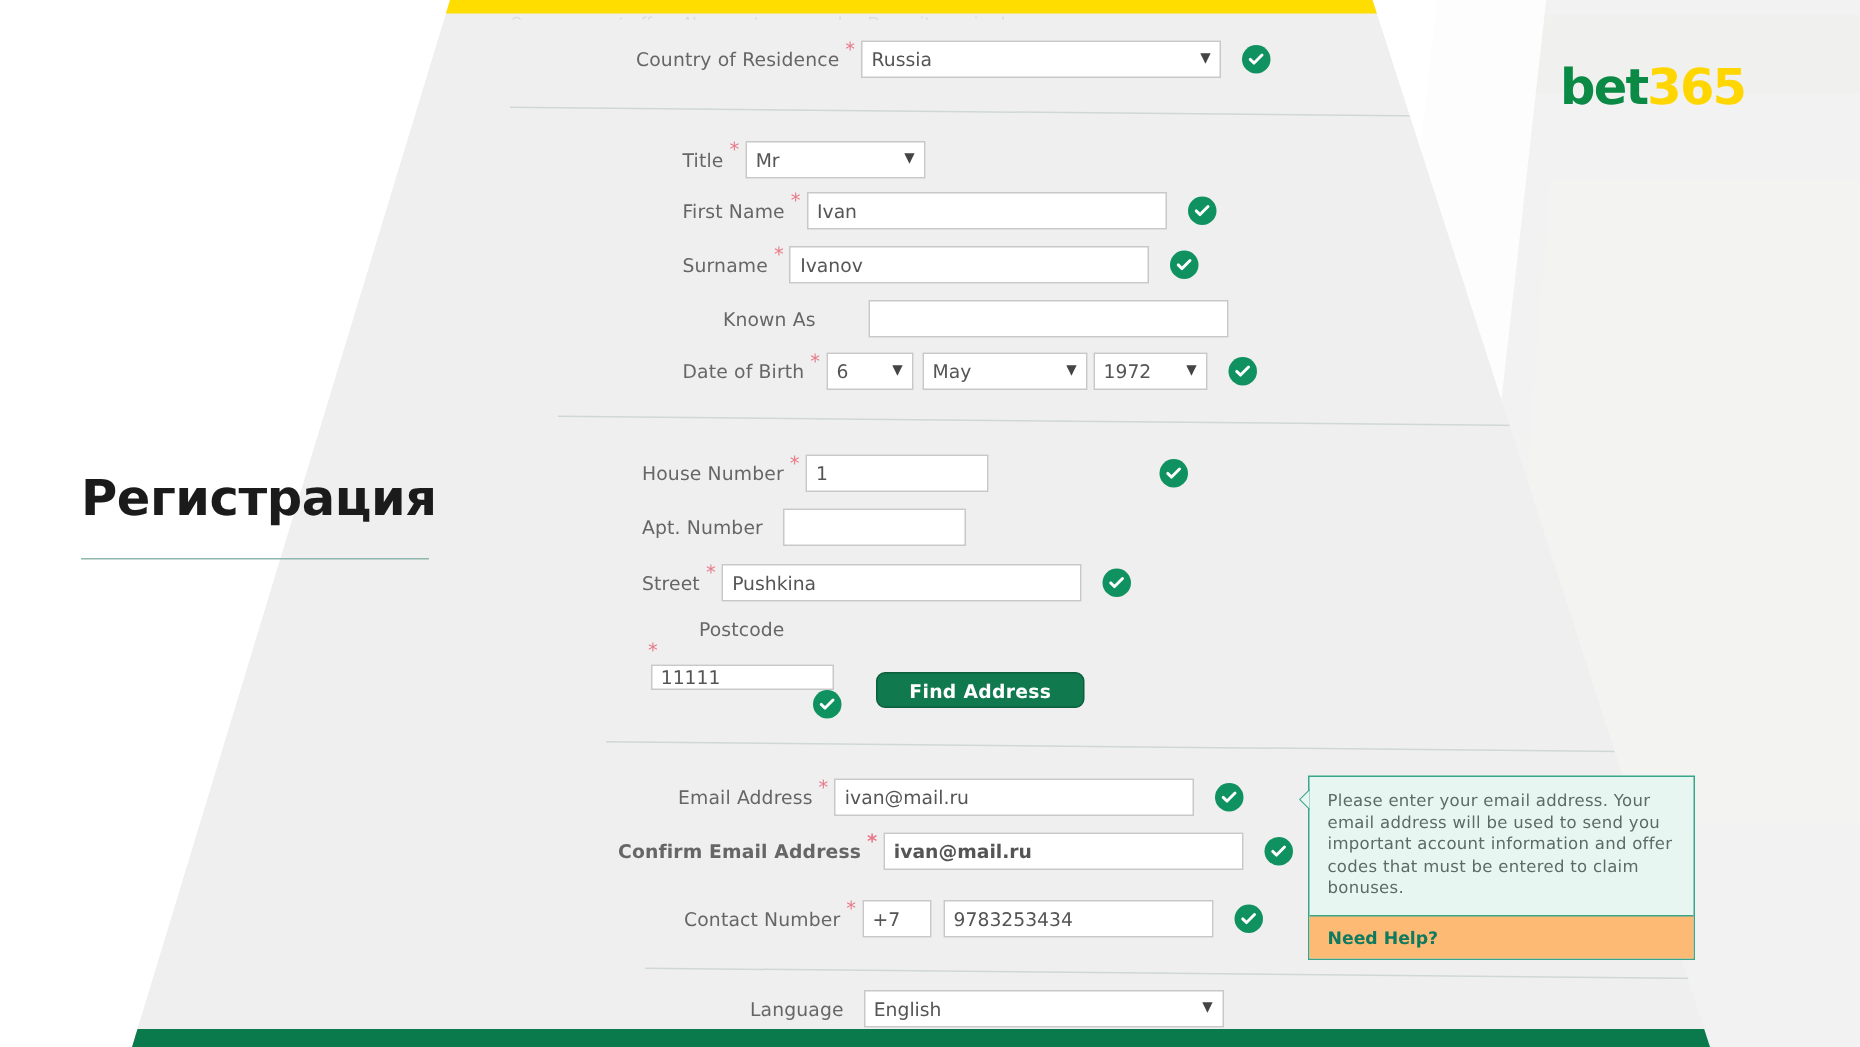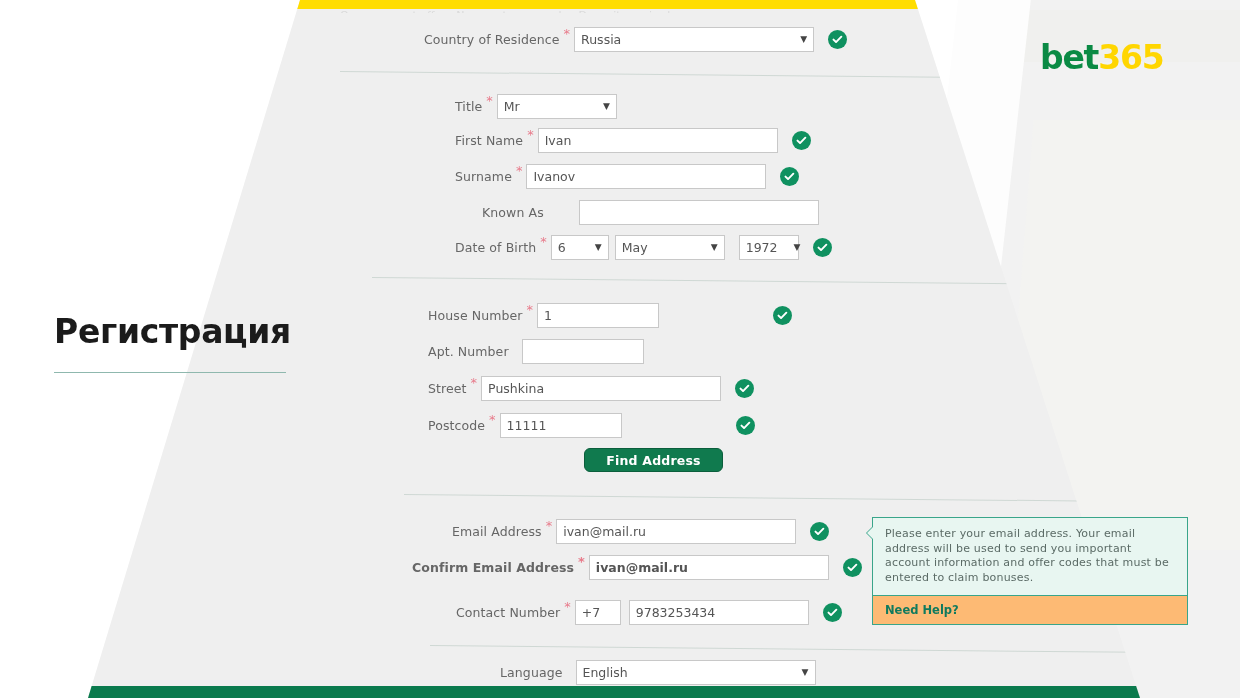--- a/index.html
+++ b/index.html
@@ -150,21 +150,21 @@
     border: 1px solid #0b5e3c;
     height: 24px;
     display: flex; align-items: center; justify-content: center;
     letter-spacing: .2px;
   }
 
   
   #tooltip {
     position: absolute;
     left: 872px; top: 517px;
-    width: 316px;
+    width: 258px;
     background: #e8f6f1;
     border: 1px solid #39a58a;
   }
   #tooltip .ttbody {
     padding: 9px 10px 10px 12px;
     font-size: 11px;
     line-height: 14.5px;
     color: #5b6b66;
     letter-spacing: .2px;
   }
@@ -322,21 +322,21 @@
       <span class="lbl">Date of Birth</span>
       <span class="req">*</span>
       <div class="select" style="width:58px;">
         <span>6</span>
         <span class="caret">▼</span>
       </div>
       <div class="select" style="width:110px; margin-left:6px;">
         <span>May</span>
         <span class="caret">▼</span>
       </div>
-      <div class="select" style="width:60px; margin-left:14px;gap:8px;">
+      <div class="select" style="width:76px; margin-left:4px;gap:8px;">
         <span>1972</span>
         <span class="caret">▼</span>
       </div>
       <span class="tick">
         <svg width="11" height="11" viewBox="0 0 12 12">
             <path d="M1.6 6.1 L4.4 8.8 L10.2 2.9" stroke="#ffffff" stroke-width="2.1" fill="none" stroke-linecap="round" stroke-linejoin="round"></path>
           </svg>
       </span>
     </div>
 
@@ -367,21 +367,21 @@
       <div class="field" style="width:240px;">
         <span>Pushkina</span>
       </div>
       <span class="tick">
         <svg width="11" height="11" viewBox="0 0 12 12">
             <path d="M1.6 6.1 L4.4 8.8 L10.2 2.9" stroke="#ffffff" stroke-width="2.1" fill="none" stroke-linecap="round" stroke-linejoin="round"></path>
           </svg>
       </span>
     </div>
 
-    <div class="row" style="left:428px; top:412px;">
+    <div class="row" style="left:428px; top:412px;flex-direction:column;">
       <span class="lbl">Postcode</span>
       <span class="req">*</span>
       <div class="field" style="width:122px;">
         <span>11111</span>
       </div>
       <span class="tick" style="margin-left:114px;">
         <svg width="11" height="11" viewBox="0 0 12 12">
             <path d="M1.6 6.1 L4.4 8.8 L10.2 2.9" stroke="#ffffff" stroke-width="2.1" fill="none" stroke-linecap="round" stroke-linejoin="round"></path>
           </svg>
       </span>

